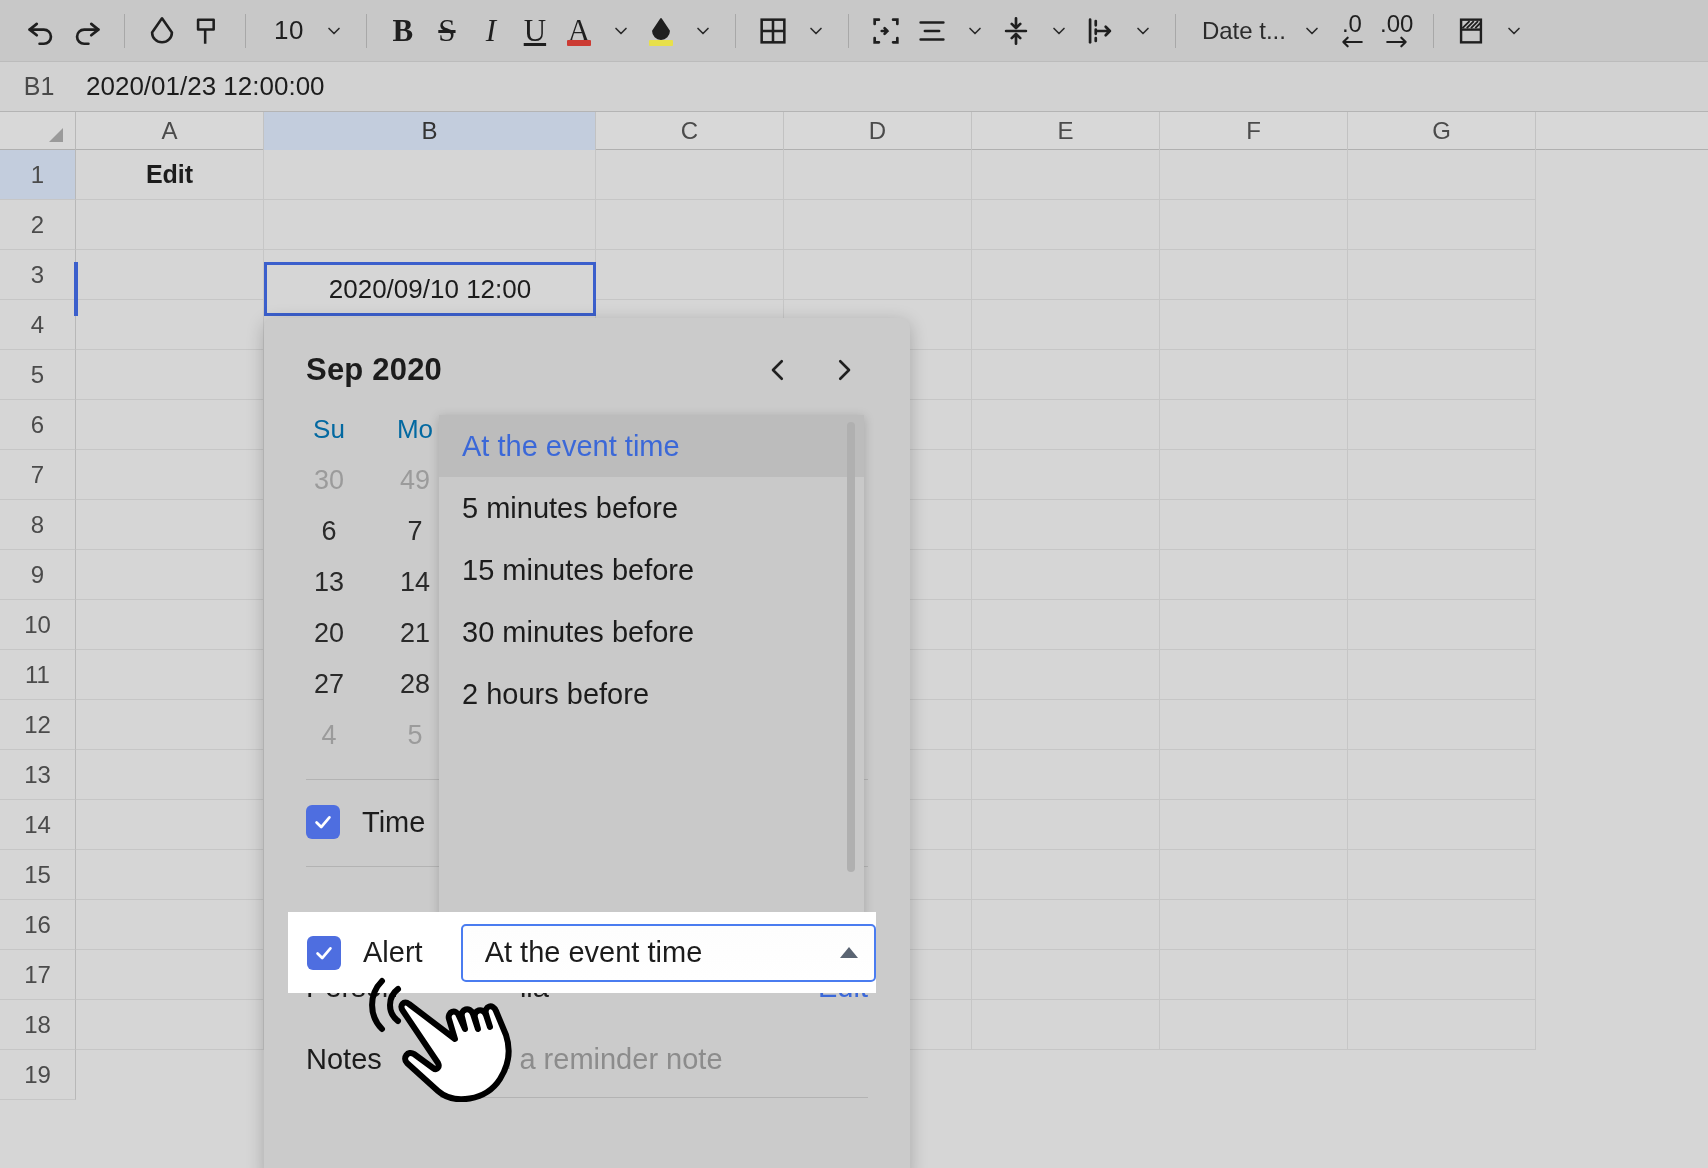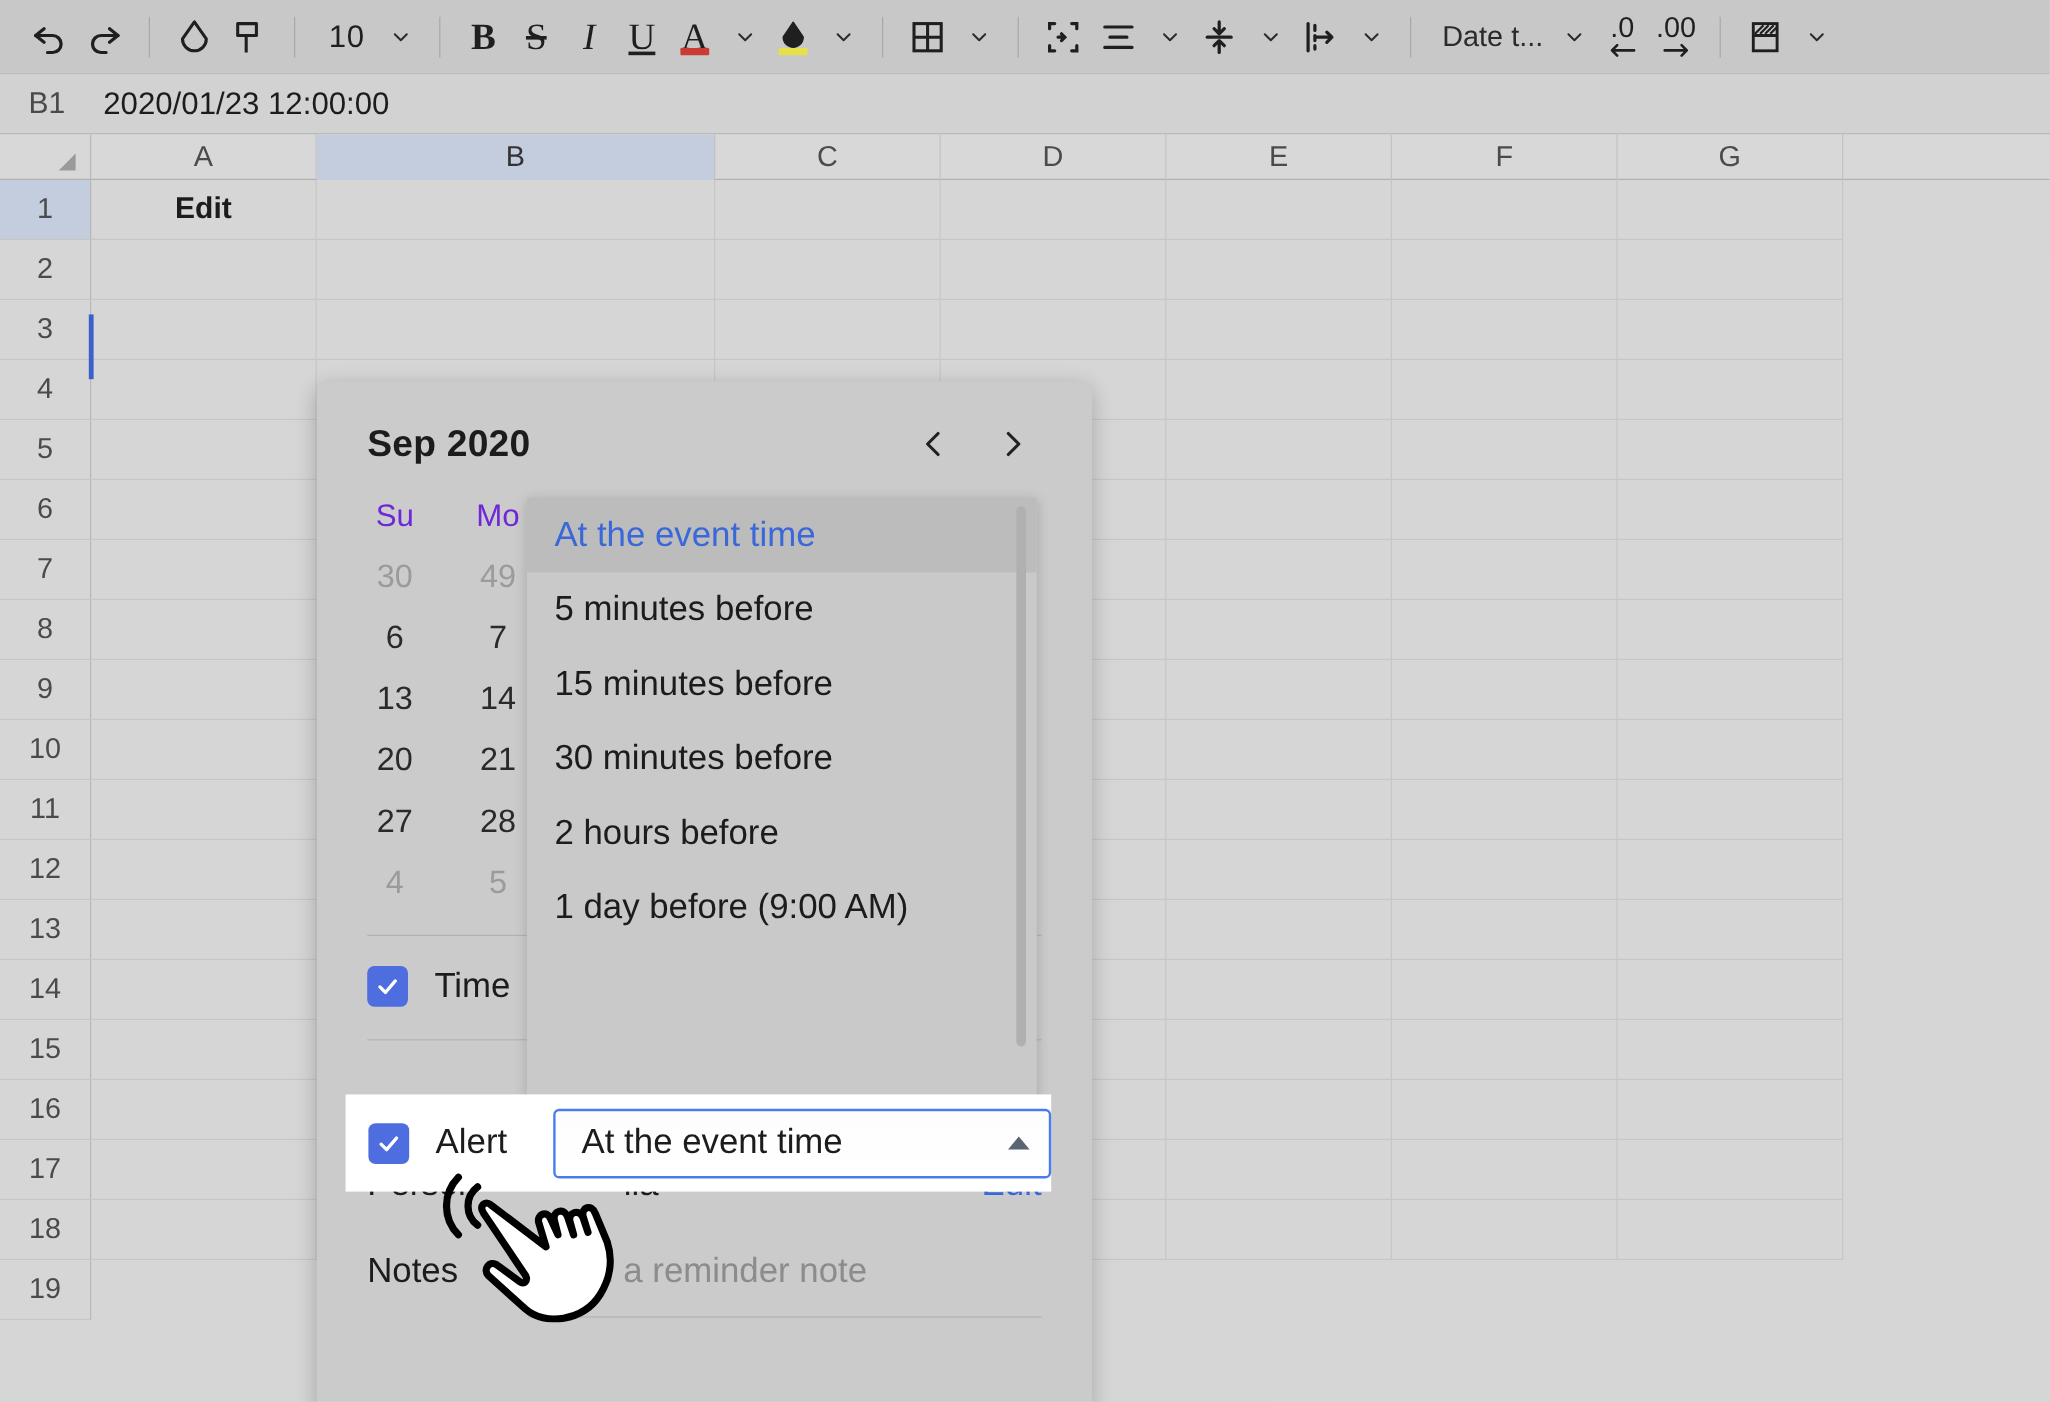--- a/index.html
+++ b/index.html
@@ -149,21 +149,21 @@
     width: 44px; height: 44px; display: flex; align-items: center; justify-content: center;
     color: #202020;
   }
 
   #dp-grid { padding: 10px 0 0 0; }
   .dp-row { display: flex; height: 51px; align-items: center; }
   .dp-cell {
     width: 86px; text-align: center;
     font-size: 27px; color: #2a2a2a;
   }
-  .dp-cell.dow { color: #6d28d9; font-size: 26px; }
+  .dp-cell.dow { color: #0369a1; font-size: 26px; }
   .dp-cell.mute { color: #9b9b9b; }
   .dp-firstpad { width: 22px; flex: 0 0 22px; }
 
   .dp-divider {
     height: 1px; background: #b3b3b3;
     margin: 18px 42px 0 42px;
   }
 
   .dp-fieldrow {
     display: flex; align-items: center;
@@ -615,20 +615,21 @@
         <div class="gridcell" style="width: 332px; flex: 0 0 332px;"></div>
         <div class="gridcell" style="width: 188px; flex: 0 0 188px;"></div>
         <div class="gridcell" style="width: 188px; flex: 0 0 188px;"></div>
         <div class="gridcell" style="width: 188px; flex: 0 0 188px;"></div>
         <div class="gridcell" style="width: 188px; flex: 0 0 188px;"></div>
         <div class="gridcell" style="width: 188px; flex: 0 0 188px;"></div>
       </div>
     </div>
 
   <div id="rowsel-edge"></div>
+  <div id="selbox">2020/09/10 12:00</div>
 
   <div id="datepop">
 
     <div id="dp-header">
       <div id="dp-month">Sep 2020</div>
       <div id="dp-navs">
         <div class="navbtn">
           <svg width="30" height="30" viewBox="0 0 24 24" fill="none" stroke="#202020" stroke-width="2.1" stroke-linecap="round" stroke-linejoin="round">
               <path d="M15 5 L8 12 L15 19"></path>
             </svg>
@@ -745,21 +746,20 @@
     <div class="dp-divider" style="margin:2px 42px 0 176px;"></div>
   </div>
 
   <div id="dropdown">
     <div id="dd-list">
         <div class="dd-item selected">At the event time</div>
         <div class="dd-item">5 minutes before</div>
         <div class="dd-item">15 minutes before</div>
         <div class="dd-item">30 minutes before</div>
         <div class="dd-item">2 hours before</div>
-        <div class="dd-item">1 day before (9:00 AM)</div>
       </div>
     <div id="dd-scroll">
       <div id="dd-thumb"></div>
     </div>
   </div>
 
   <div id="alertband">
     <div id="alertrow">
       <span class="cbx">
         <svg width="22" height="22" viewBox="0 0 24 24" fill="none" stroke="#ffffff" stroke-width="3" stroke-linecap="round" stroke-linejoin="round">

